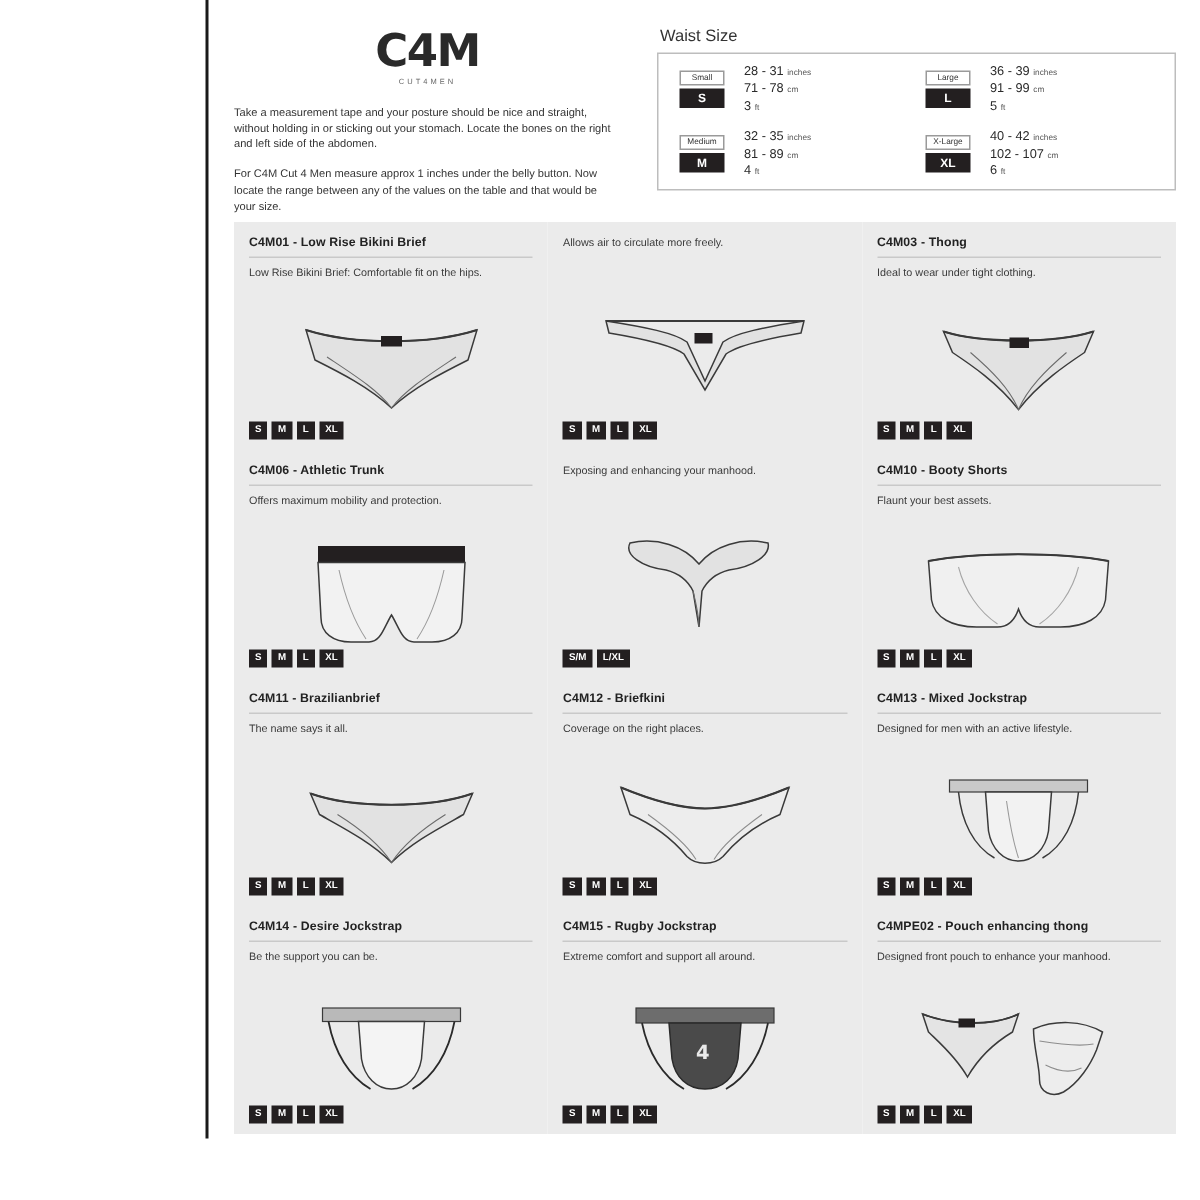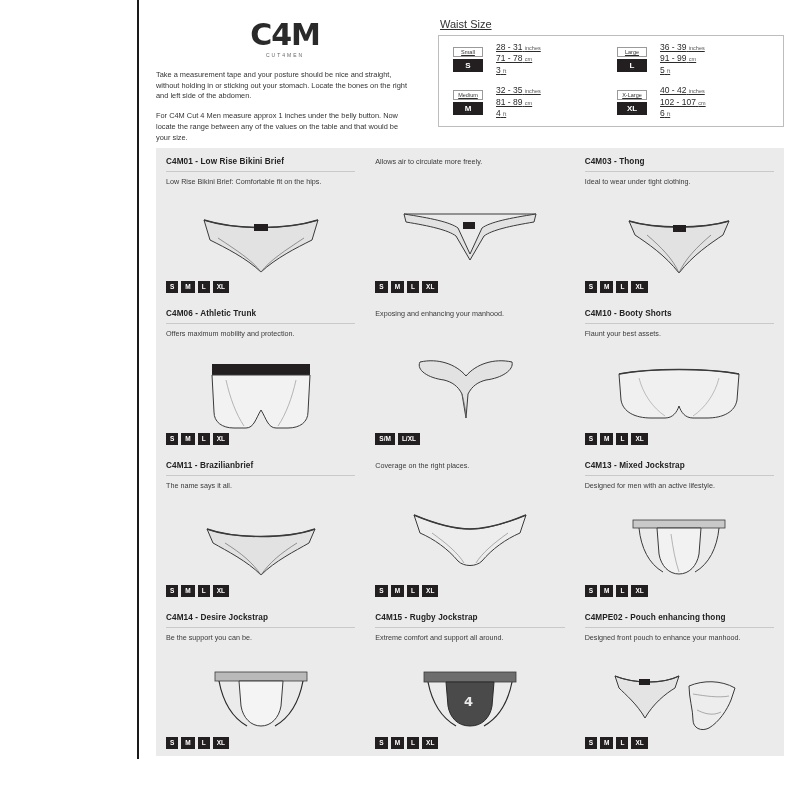--- a/index.html
+++ b/index.html
@@ -64,21 +64,20 @@
     margin: 0 0 9px 0;
     font-size: 7.4px;
     line-height: 1.45;
     color: #333;
   }
 
   
   .waist {
     flex: 1;
     padding-left: 10px;
-    text-decoration: underline;
   }
   .waist-title {
     font-size: 11px;
     color: #333;
     margin: 2px 0 5px 2px;
   }
   .waist-box {
     border: 1px solid #bdbdbd;
     padding: 6px 8px;
     display: flex;
@@ -391,20 +390,21 @@
         </div>
         <div class="sizes">
           <span class="size-chip">S</span>
           <span class="size-chip">M</span>
           <span class="size-chip">L</span>
           <span class="size-chip">XL</span>
         </div>
       </div>
 
       <div class="card">
+        <div class="card-title">C4M12 - Briefkini</div>
         <div class="card-desc">Coverage on the right places.</div>
         <div class="art">
           <svg width="124" height="64" viewBox="0 0 124 64">
             <path d="M6 8 C30 18, 48 22, 62 22 C76 22, 94 18, 118 8 L112 26 C98 32, 84 42, 74 54 C68 60, 56 60, 50 54 C40 42, 26 32, 12 26 Z" fill="#ededed" stroke="#3a3a3a" stroke-width="1"></path>
             <path d="M6 8 C30 18, 48 22, 62 22 C76 22, 94 18, 118 8" fill="none" stroke="#3a3a3a" stroke-width="1.4"></path>
             <path d="M24 26 C38 36, 50 46, 56 56" fill="none" stroke="#8d8d8d" stroke-width="0.7"></path>
             <path d="M100 26 C86 36, 74 46, 68 56" fill="none" stroke="#8d8d8d" stroke-width="0.7"></path>
           </svg>
         </div>
         <div class="sizes">

